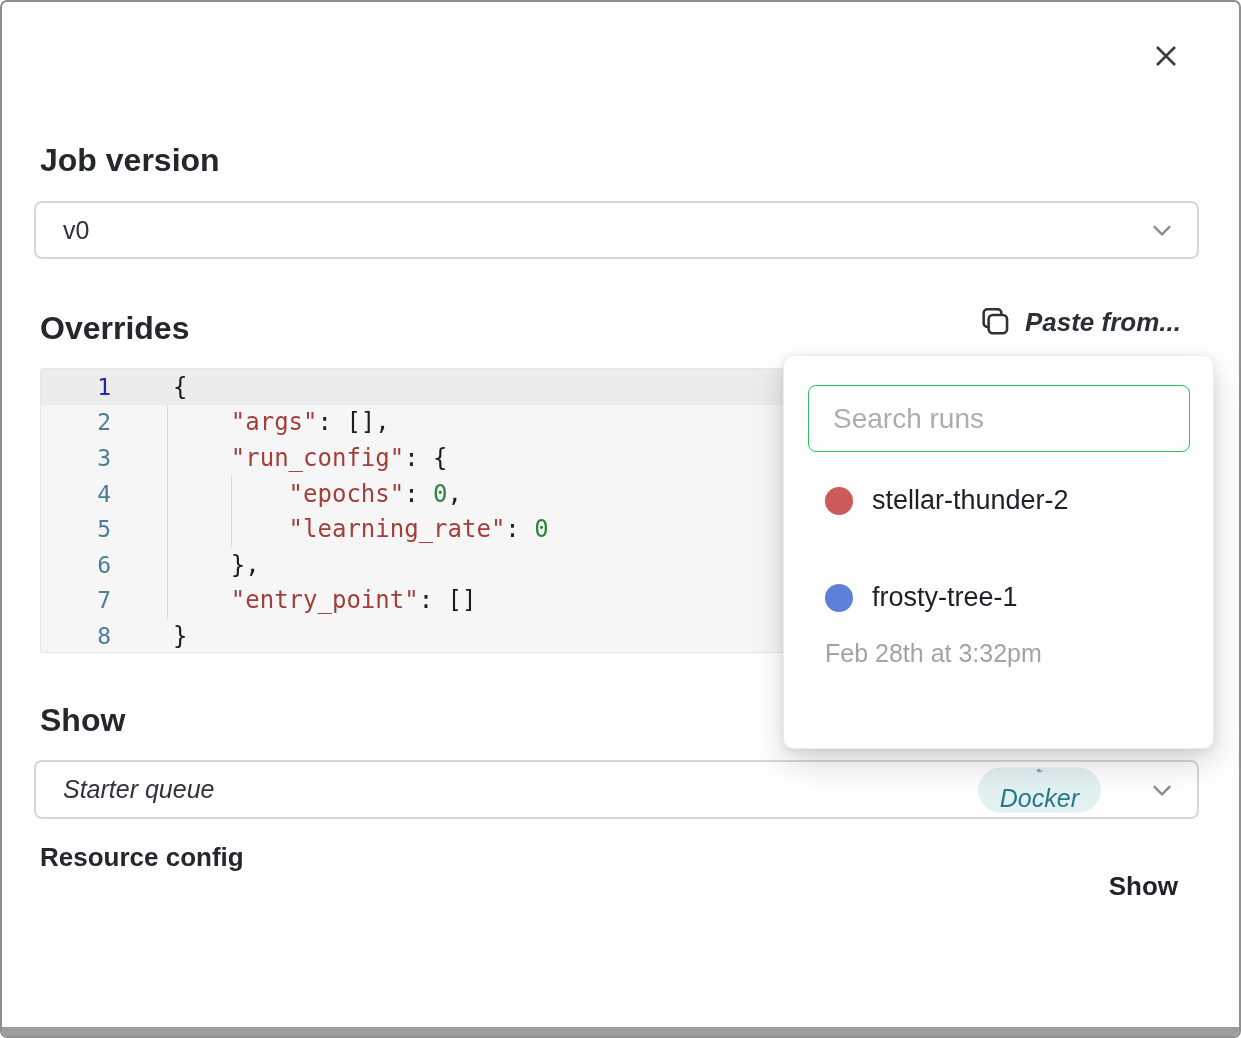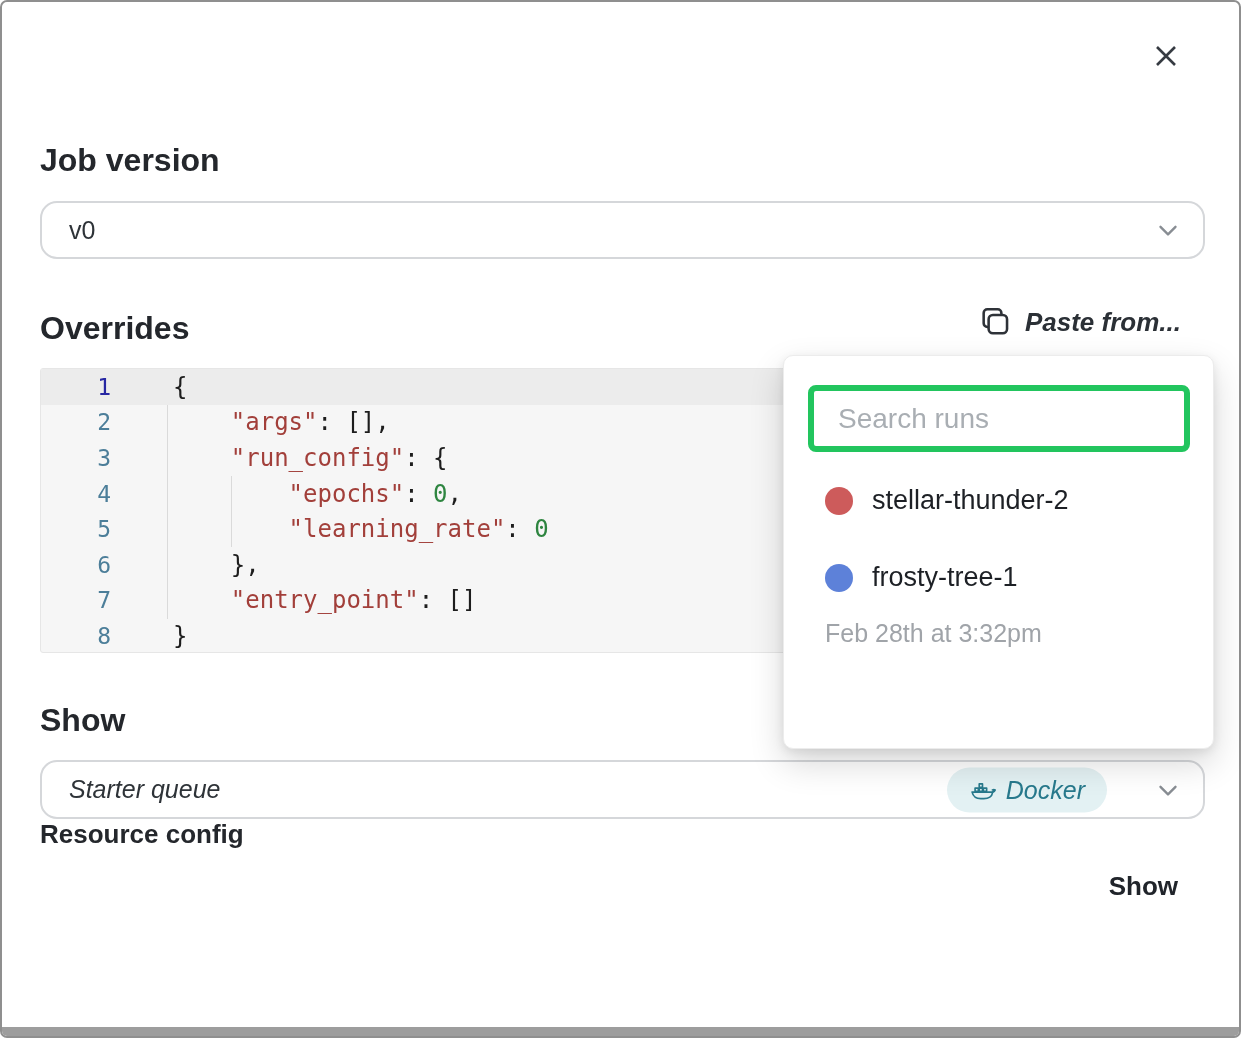--- a/index.html
+++ b/index.html
@@ -37,27 +37,27 @@
   }
 
   
   .section-label {
     position: absolute; left: 38px;
     font-size: 32px; font-weight: 700; color: #24272c;
   }
   .lbl-job-version   { top: 140px; }
   .lbl-overrides     { top: 308px; }
   .lbl-queue         { top: 700px; }
-  .lbl-resource      { top: 817px; font-size: 26px; }
+  .lbl-resource      { top: 840px; font-size: 26px; }
 
   
   .select-box {
-    position: absolute; left: 38px; width: 1165px;
+    position: absolute; left: 32px; width: 1165px;
     background: #fff;
-    border: 2px solid #d5d7da; border-radius: 17px;
+    border: 2px solid #d5d7da; border-radius: 8px;
     display: flex; align-items: center;
     cursor: pointer;
   }
   .sel-job-version { top: 199px; height: 58px; }
   .sel-queue       { top: 758px; height: 59px; font-style: italic; }
   .select-value {
     padding-left: 27px; font-size: 25px; color: #2e3338;
   }
   .chevron {
     position: absolute; right: 20px; top: 50%;
@@ -110,21 +110,21 @@
   .guide-inner { left: 190px; top: 107px; height: 71px; }
 
   
   .docker-badge {
     position: absolute; right: 96px; top: 50%;
     transform: translateY(-50%);
     height: 45px; padding: 0 22px;
     border-radius: 23px;
     background: var(--badge-bg, #e3f1f3);
     color: var(--accent-teal, #27798c);
-    display: flex; align-items: center; gap: 10px;
+    display: flex; align-items: center; gap: 10px; flex-direction: column;
   }
   .docker-badge span { font-size: 25px; }
 
   
   .show-btn {
     position: absolute; top: 869px; right: 61px;
     background: none; border: none; cursor: pointer;
     font-family: inherit;
     font-size: 26px; font-weight: 700; color: #20242a;
   }
@@ -134,28 +134,28 @@
     position: absolute; left: 781px; top: 353px;
     width: 431px; height: 394px;
     background: #ffffff;
     border: 1px solid #ececec; border-radius: 10px;
     box-shadow: 0 14px 34px rgba(0,0,0,0.16), 0 3px 10px rgba(0,0,0,0.08);
     z-index: 5;
   }
   .search-input {
     position: absolute; left: 24px; top: 29px;
     width: 382px; height: 67px;
-    border: 6px solid #22c55e; border-radius: 8px;
+    border: 1px solid #22c55e; border-radius: 8px;
     padding: 12px 24px;
     font-family: inherit; font-size: 28px; color: #2e3338;
     outline: none;
   }
   .search-input::placeholder { color: #a9aeb3; }
   .run-list { position: absolute; left: 0; top: 96px; right: 0; }
-  .run-item { padding-left: 41px; margin-top: 46px; cursor: pointer; }
+  .run-item { padding-left: 41px; margin-top: 66px; cursor: pointer; }
   .run-item:first-child { margin-top: 33px; }
   .run-head { display: flex; align-items: center; gap: 19px; }
   .run-dot {
     width: 28px; height: 28px; border-radius: 50%;
     flex: none; background: #999;
   }
   .run-name { font-size: 27px; color: #1d2025; }
   .run-time { margin-top: 26px; font-size: 25px; color: #a0a4a9; }
 
   svg { display: block; }

